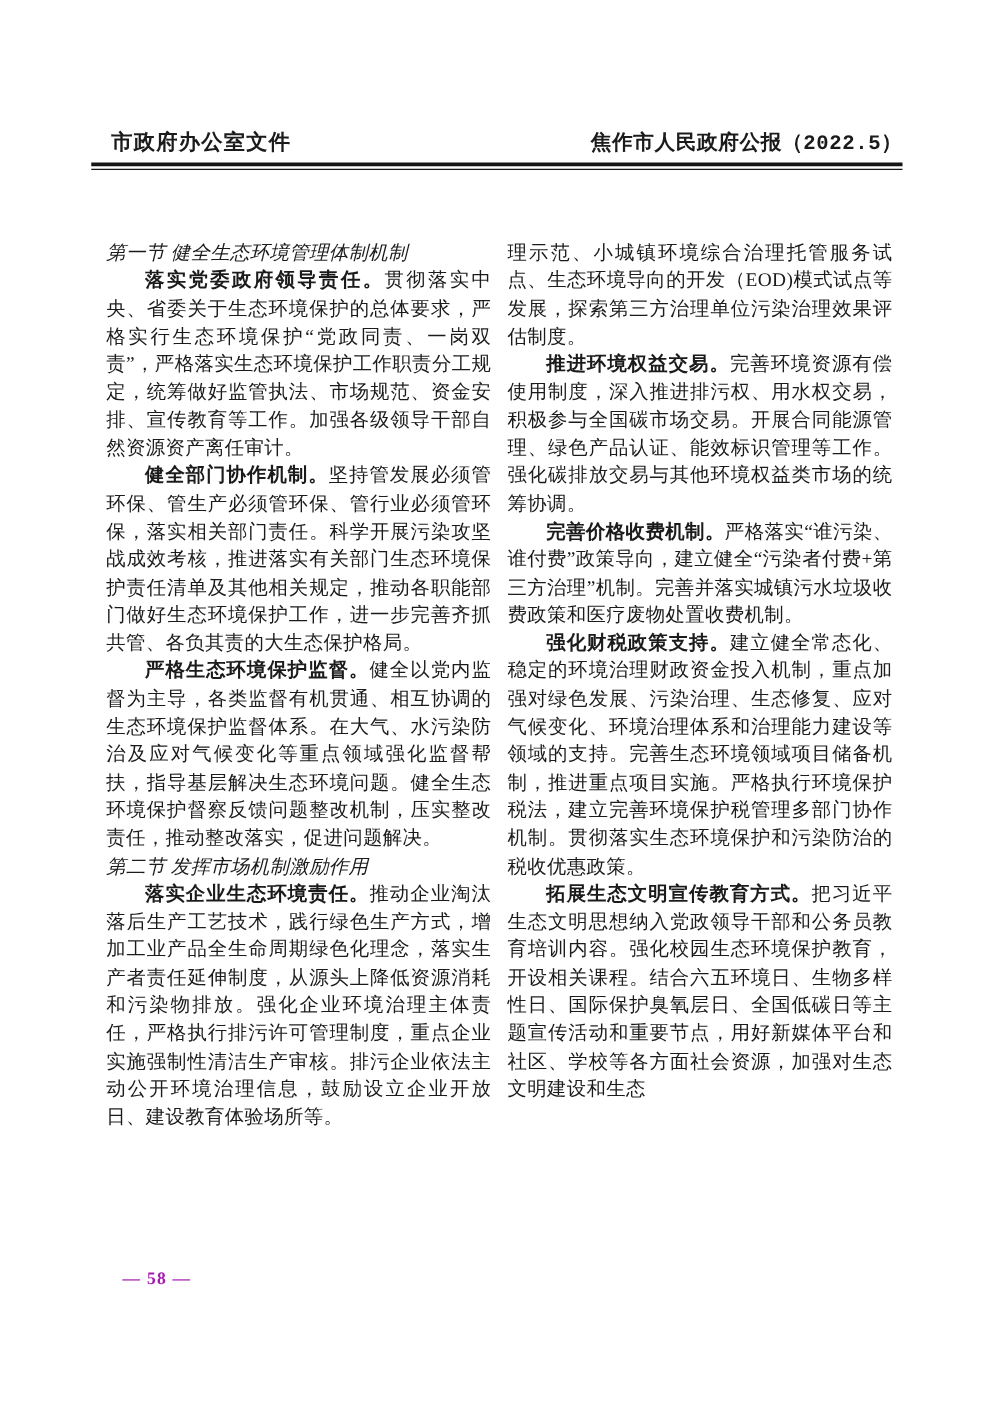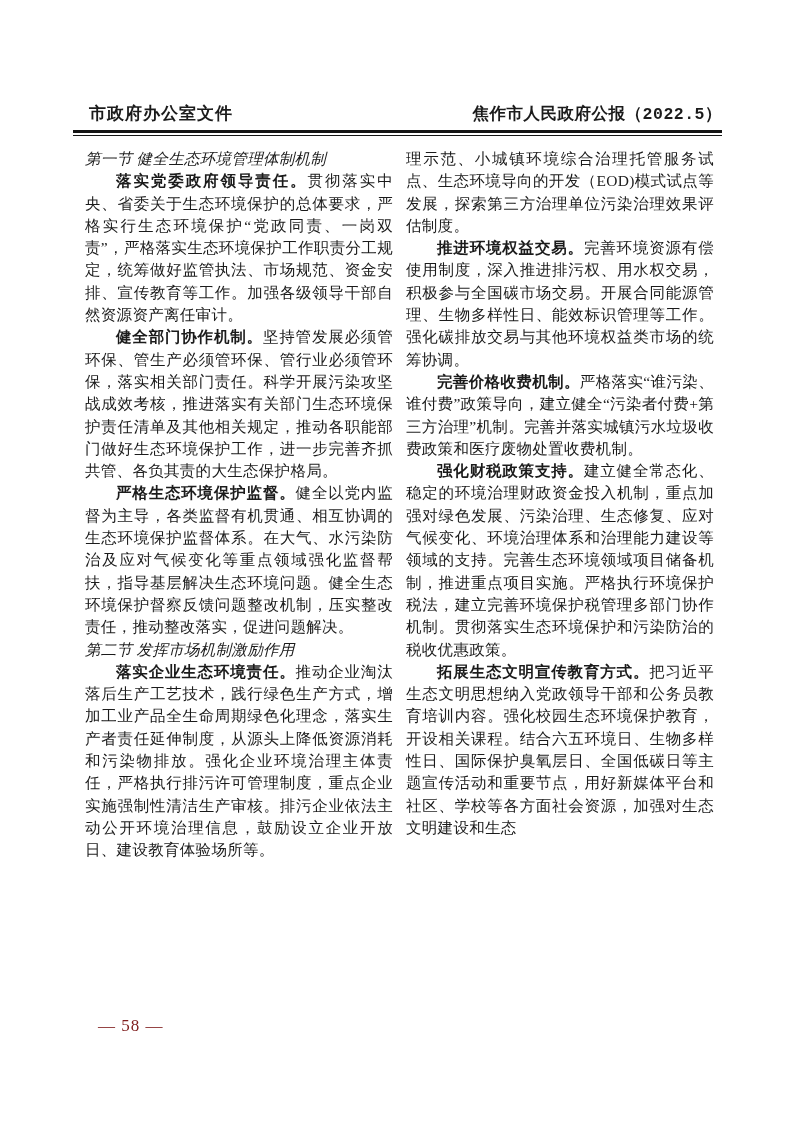--- a/index.html
+++ b/index.html
@@ -32,21 +32,21 @@
     position: absolute; left: 73px; top: 130px; width: 649px;
   }
   .header-rule .thick { height: 2.5px; background: #151515; }
   .header-rule .thin  { height: 1px; background: #151515; margin-top: 2px; }
 
   
   .body-columns {
     position: absolute; left: 85px; top: 148px; width: 621px;
     display: flex; gap: 13px;
   }
-  .column { width: 308px; flex: 0 0 308px; }
+  .column { width: 308px; flex: 0 0 308px; margin-top: 44px; }
 
   .column p, .column h3 {
     margin: 0; padding: 0;
     font-size: 15.5px;
     line-height: 22.3px;
     text-align: justify;
     letter-spacing: 0.3px;
   }
   .para { text-indent: 2em; }
   .para.no-indent { text-indent: 0; }
@@ -54,22 +54,23 @@
   .sec-heading {
     font-weight: 500;
     font-style: italic;      
     text-align: center;
     text-indent: 0;
   }
 
   
   .page-number {
     position: absolute; left: 98px; top: 1016px;
-    font-size: 17px; letter-spacing: 1px;
-    color: #7f1d1d;
+    font-size: 14px; letter-spacing: 1px;
+    color: #a21caf;
+    font-weight: bold;
   }
 </style>
 </head>
 <body>
 
 <div class="page">
 
   <div class="header">
     <span class="left-title">市政府办公室文件</span>
     <span class="right-title">焦作市人民政府公报（2022.5）</span>
@@ -86,21 +87,21 @@
       <h3 class="sec-heading">第一节 健全生态环境管理体制机制</h3>
       <p class="para"><span class="lead">落实党委政府领导责任。</span><span>贯彻落实中央、省委关于生态环境保护的总体要求，严格实行生态环境保护“党政同责、一岗双责”，严格落实生态环境保护工作职责分工规定，统筹做好监管执法、市场规范、资金安排、宣传教育等工作。加强各级领导干部自然资源资产离任审计。</span></p>
       <p class="para"><span class="lead">健全部门协作机制。</span><span>坚持管发展必须管环保、管生产必须管环保、管行业必须管环保，落实相关部门责任。科学开展污染攻坚战成效考核，推进落实有关部门生态环境保护责任清单及其他相关规定，推动各职能部门做好生态环境保护工作，进一步完善齐抓共管、各负其责的大生态保护格局。</span></p>
       <p class="para"><span class="lead">严格生态环境保护监督。</span><span>健全以党内监督为主导，各类监督有机贯通、相互协调的生态环境保护监督体系。在大气、水污染防治及应对气候变化等重点领域强化监督帮扶，指导基层解决生态环境问题。健全生态环境保护督察反馈问题整改机制，压实整改责任，推动整改落实，促进问题解决。</span></p>
       <h3 class="sec-heading">第二节 发挥市场机制激励作用</h3>
       <p class="para"><span class="lead">落实企业生态环境责任。</span><span>推动企业淘汰落后生产工艺技术，践行绿色生产方式，增加工业产品全生命周期绿色化理念，落实生产者责任延伸制度，从源头上降低资源消耗和污染物排放。强化企业环境治理主体责任，严格执行排污许可管理制度，重点企业实施强制性清洁生产审核。排污企业依法主动公开环境治理信息，鼓励设立企业开放日、建设教育体验场所等。</span></p>
     </div>
 
     <div class="column">
       <p class="para no-indent"><span>理示范、小城镇环境综合治理托管服务试点、生态环境导向的开发（EOD)模式试点等发展，探索第三方治理单位污染治理效果评估制度。</span></p>
-      <p class="para"><span class="lead">推进环境权益交易。</span><span>完善环境资源有偿使用制度，深入推进排污权、用水权交易，积极参与全国碳市场交易。开展合同能源管理、生物多样性日、能效标识管理等工作。强化碳排放交易与其他环境权益类市场的统筹协调。</span></p>
+      <p class="para"><span class="lead">推进环境权益交易。</span><span>完善环境资源有偿使用制度，深入推进排污权、用水权交易，积极参与全国碳市场交易。开展合同能源管理、绿色产品认证、能效标识管理等工作。强化碳排放交易与其他环境权益类市场的统筹协调。</span></p>
       <p class="para"><span class="lead">完善价格收费机制。</span><span>严格落实“谁污染、谁付费”政策导向，建立健全“污染者付费+第三方治理”机制。完善并落实城镇污水垃圾收费政策和医疗废物处置收费机制。</span></p>
       <p class="para"><span class="lead">强化财税政策支持。</span><span>建立健全常态化、稳定的环境治理财政资金投入机制，重点加强对绿色发展、污染治理、生态修复、应对气候变化、环境治理体系和治理能力建设等领域的支持。完善生态环境领域项目储备机制，推进重点项目实施。严格执行环境保护税法，建立完善环境保护税管理多部门协作机制。贯彻落实生态环境保护和污染防治的税收优惠政策。</span></p>
       <p class="para"><span class="lead">拓展生态文明宣传教育方式。</span><span>把习近平生态文明思想纳入党政领导干部和公务员教育培训内容。强化校园生态环境保护教育，开设相关课程。结合六五环境日、生物多样性日、国际保护臭氧层日、全国低碳日等主题宣传活动和重要节点，用好新媒体平台和社区、学校等各方面社会资源，加强对生态文明建设和生态</span></p>
     </div>
 
   </div>
 
   <div class="page-number">— 58 —</div>
 
 </div>

